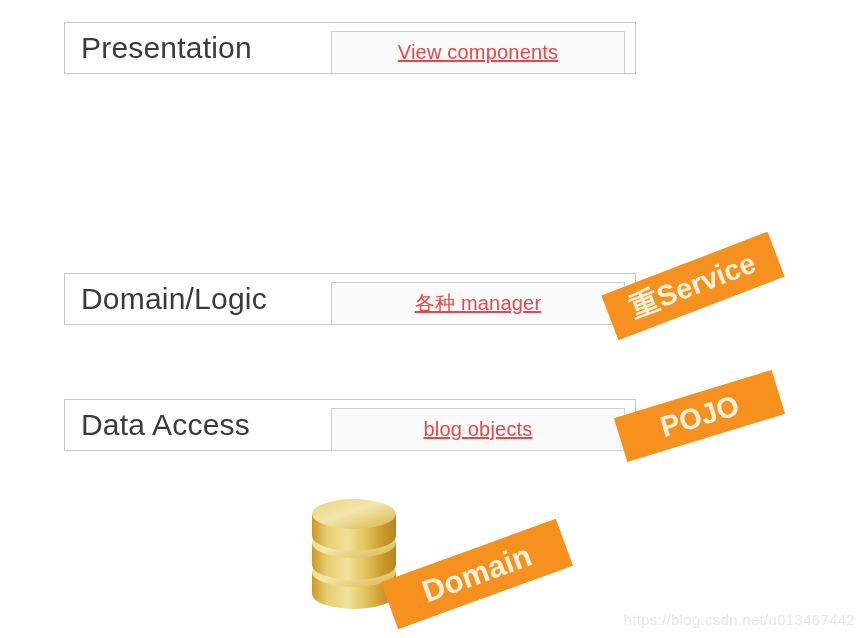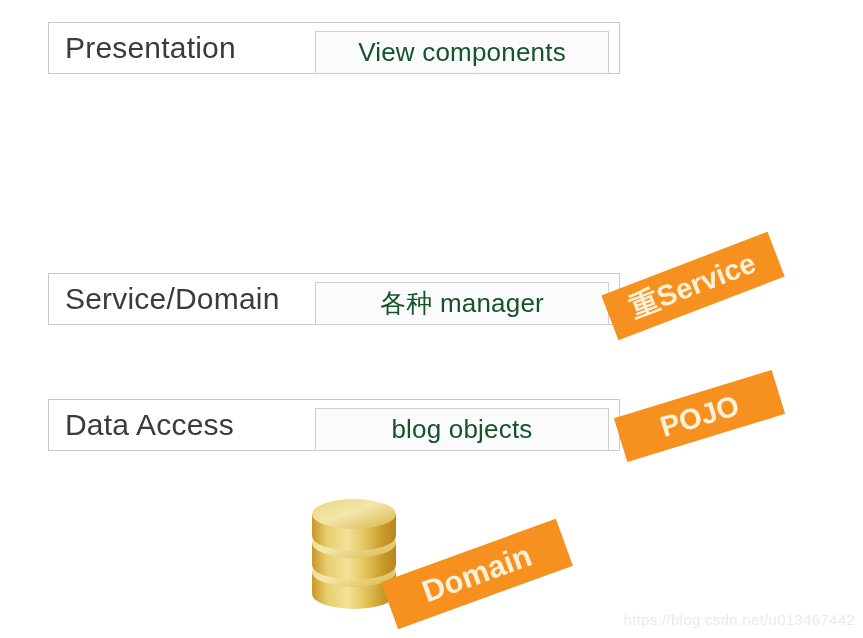--- a/index.html
+++ b/index.html
@@ -15,21 +15,21 @@
     position: relative;
     width: 863px;
     height: 638px;
     background: #ffffff;
     overflow: hidden;
   }
 
   
   .layer-row {
     position: absolute;
-    left: 48px;
+    left: 64px;
     width: 572px;
     height: 52px;
     box-sizing: border-box;
     border: 1px solid #c8c8c8;
     background: #ffffff;
     display: flex;
     align-items: center;
   }
   .layer-row.r1 { top: 22px; }
   .layer-row.r2 { top: 147px; }
@@ -55,24 +55,25 @@
     width: 294px;
     height: 43px;
     box-sizing: border-box;
     border: 1px solid #cfcfcf;
     background: #fbfbfb;
     display: flex;
     align-items: center;
     justify-content: center;
   }
   .layer-inner-text {
-    font-size: 26px;
-    color: #14532d;
+    font-size: 20px;
+    color: #ef4444;
     white-space: nowrap;
     letter-spacing: 0.2px;
+    text-decoration: underline;
   }
 
   
   .ribbon {
     position: absolute;
     background: #f6901e;
     display: flex;
     align-items: center;
     justify-content: center;
     color: #fdf0d8;
@@ -136,21 +137,21 @@
 
   <div class="layer-row r1">
     <span class="layer-label">Presentation</span>
     <div class="layer-inner">
       <span class="layer-inner-text">View components</span>
     </div>
   </div>
 
 
   <div class="layer-row r3">
-    <span class="layer-label">Service/Domain</span>
+    <span class="layer-label">Domain/Logic</span>
     <div class="layer-inner">
       <span class="layer-inner-text">各种 manager</span>
     </div>
   </div>
 
   <div class="layer-row r4">
     <span class="layer-label">Data Access</span>
     <div class="layer-inner">
       <span class="layer-inner-text">blog objects</span>
     </div>

